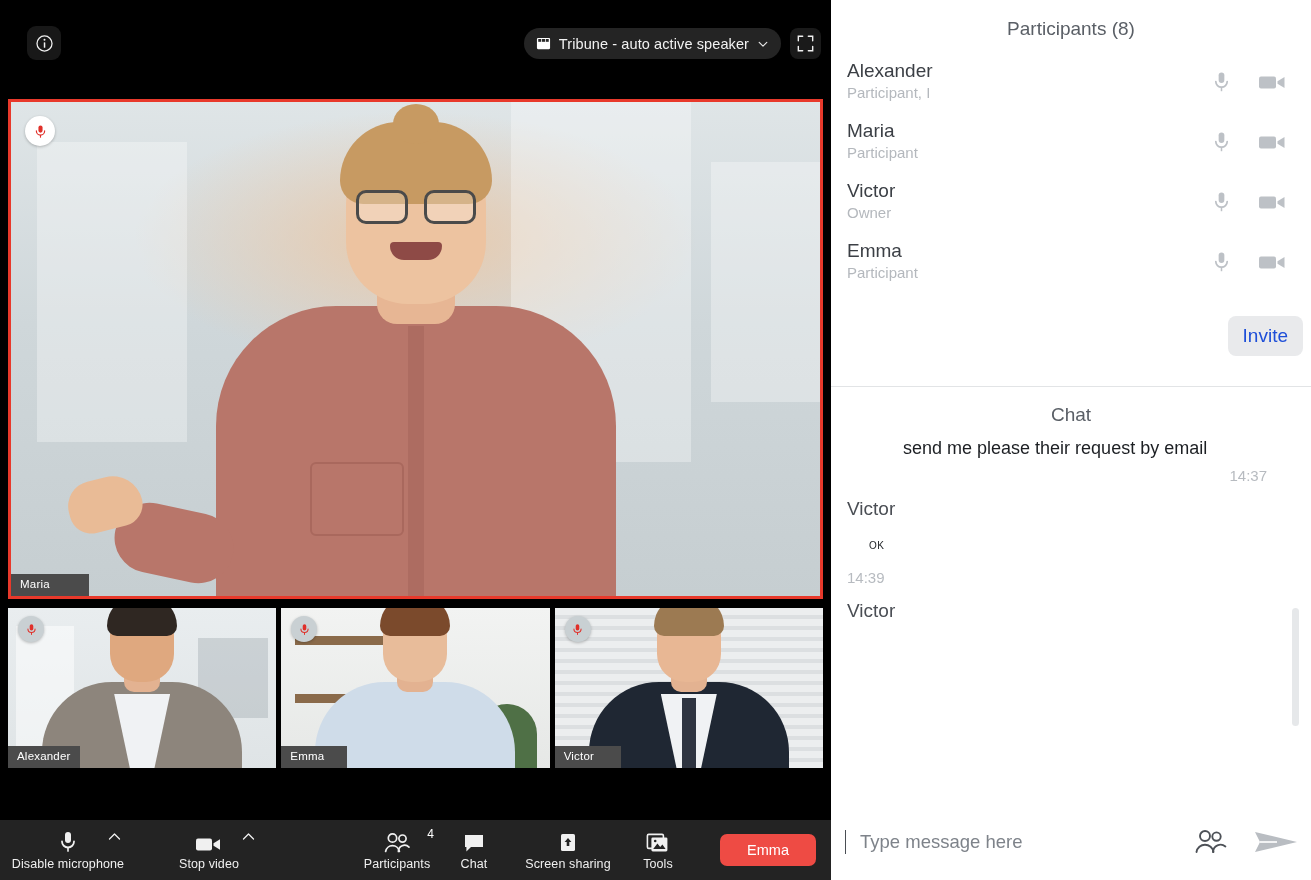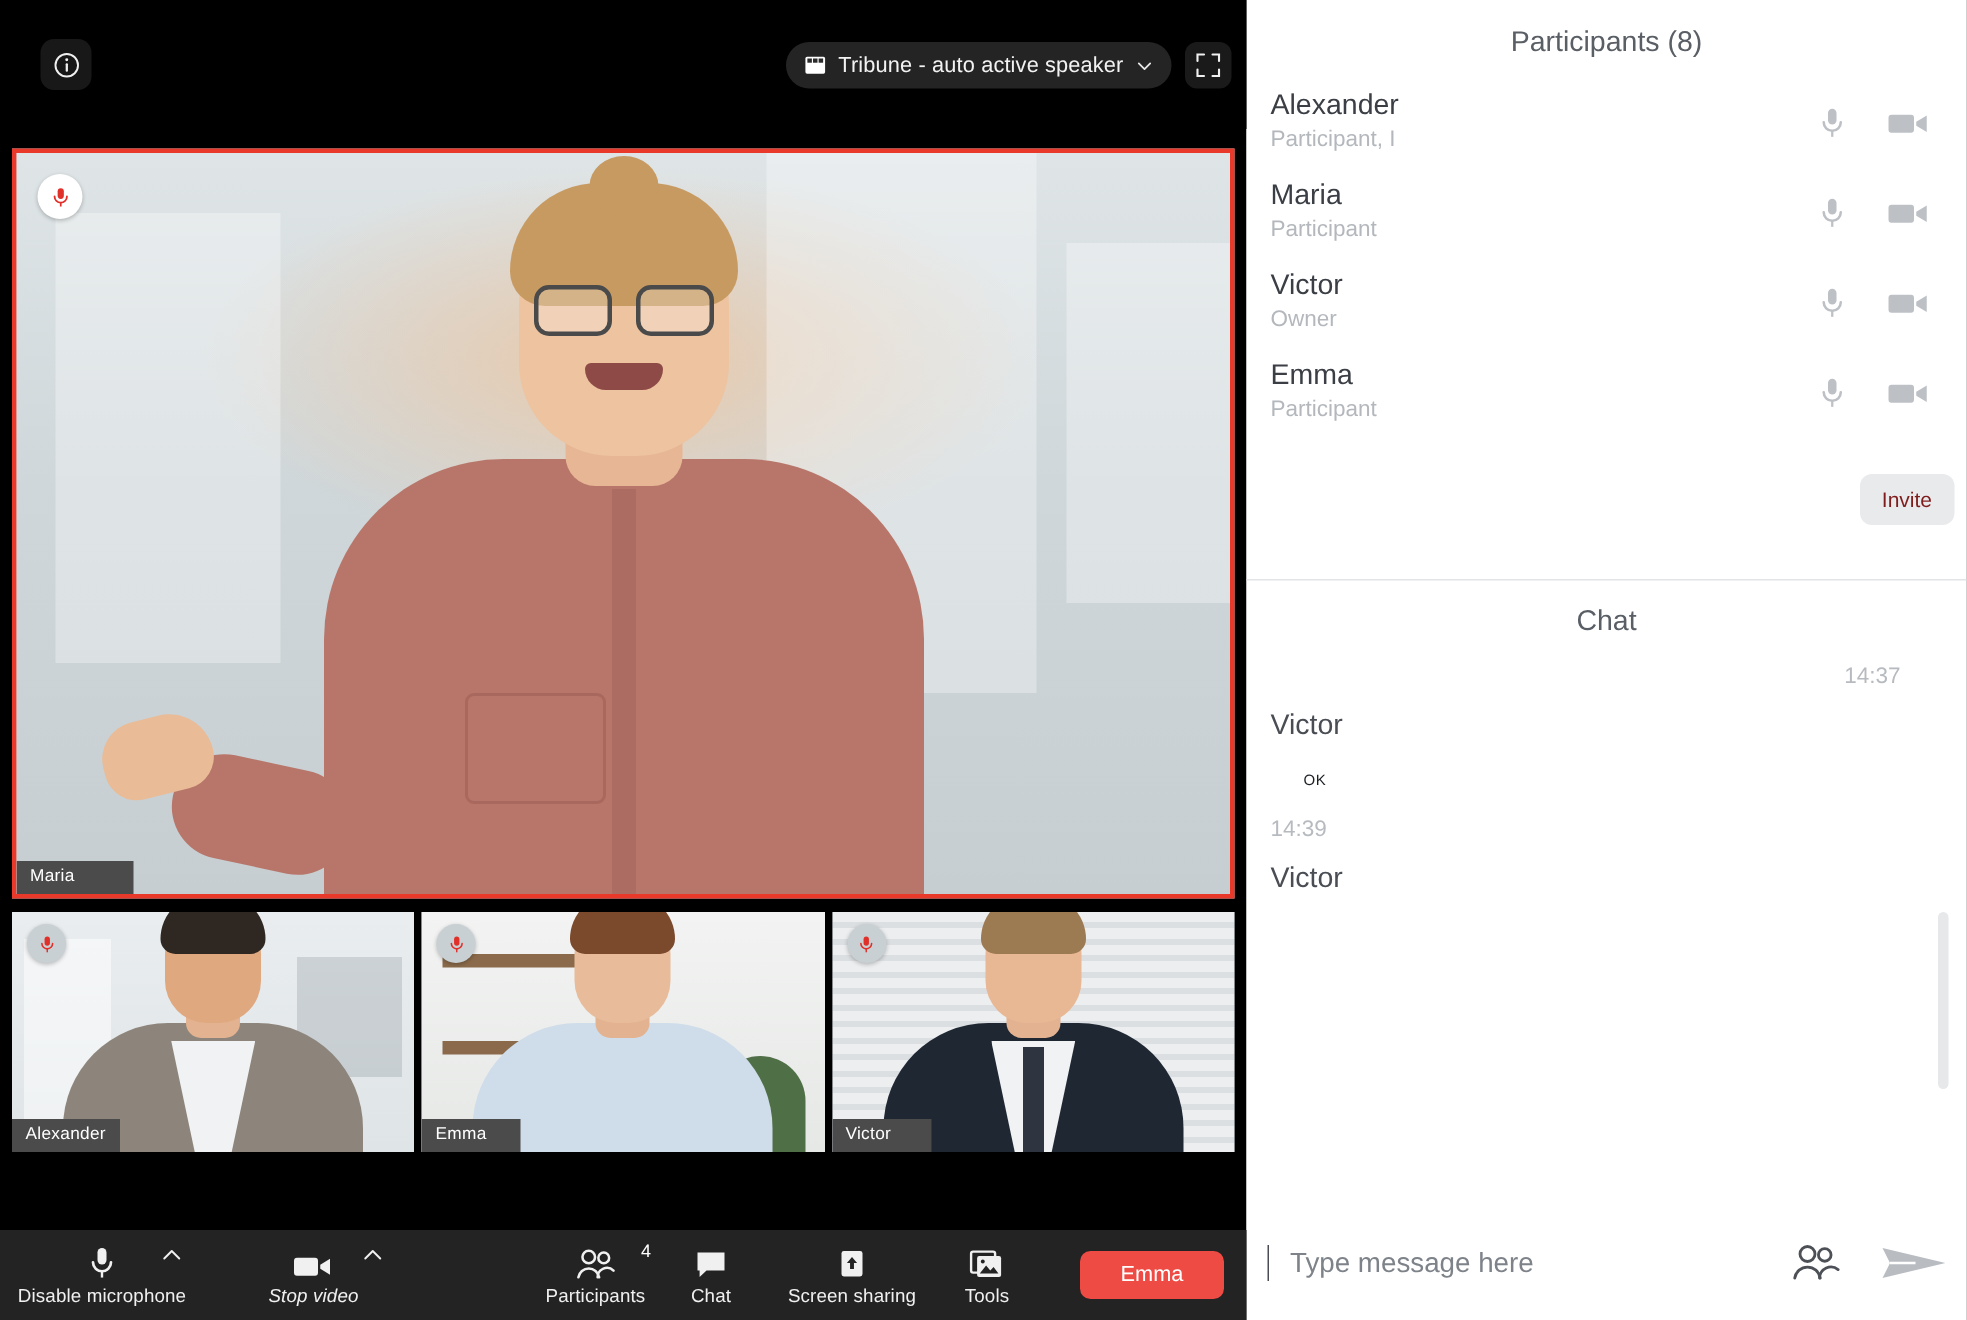--- a/index.html
+++ b/index.html
@@ -204,23 +204,23 @@
   }
   .prow .pnames { flex: 1 1 auto; min-width: 0; }
   .pname { font-size: 19px; color: #3b3f45; line-height: 1.15; }
   .prole { font-size: 15px; color: #b4b8bd; line-height: 1.35; margin-top: 1px; }
   .picons { display: flex; align-items: center; gap: 26px; padding-top: 10px; padding-right: 12px; }
   .picons .i { cursor: pointer; display: flex; align-items: center; justify-content: center; }
 
   .invite-wrap { position: relative; height: 86px; }
   .invite-btn {
     position: absolute; right: 8px; top: 16px;
-    background: #e9eaec; color: #7f1d1d;
+    background: #e9eaec; color: #1d4ed8;
     border: none; border-radius: 8px;
-    padding: 9px 15px; font-size: 14px; cursor: pointer;
+    padding: 9px 15px; font-size: 19px; cursor: pointer;
     font-family: "Liberation Sans", sans-serif;
   }
   .divider { height: 1px; background: #e2e4e6; width: 100%; }
 
   .chat-section { flex: 1 1 auto; position: relative; display: flex; flex-direction: column; min-height: 0; }
   .chat-title { text-align: center; color: #5a5f66; font-size: 19px; padding: 17px 0 10px; }
   .chat-scroll { position: relative; flex: 1 1 auto; overflow: hidden; padding: 0 36px 0 16px; }
   .msg-text {
     font-size: 18px; color: #1c1f23; line-height: 1.4;
     padding-left: 56px; padding-right: 30px;
@@ -414,21 +414,21 @@
           </svg>
         </span>
         <span class="cl">Disable microphone</span>
         <span class="caret" style="left:90px;">
           <svg width="13" height="9" viewBox="0 0 13 9">
             <path d="M1.5 7 L6.5 2 L11.5 7" fill="none" stroke="#f0f0f0" stroke-width="1.3" stroke-linecap="round" stroke-linejoin="round"></path>
           </svg>
         </span>
       </div>
 
-      <div class="ctrl" style="margin-left:50px; width:82px;font-style:italic;">
+      <div class="ctrl" style="margin-left:50px; width:82px;">
         <span class="ic">
           <svg width="30" height="20" viewBox="0 0 30 20">
             <rect x="2" y="4.5" width="16" height="12" rx="2" fill="#f0f0f0"></rect>
             <path d="M19.5 9.2 L26 5.2 V15.8 L19.5 11.8 Z" fill="#f0f0f0"></path>
           </svg>
         </span>
         <span class="cl">Stop video</span>
         <span class="caret" style="left:74px;">
           <svg width="13" height="9" viewBox="0 0 13 9">
             <path d="M1.5 7 L6.5 2 L11.5 7" fill="none" stroke="#f0f0f0" stroke-width="1.3" stroke-linecap="round" stroke-linejoin="round"></path>
@@ -584,20 +584,21 @@
     </div>
 
     <div class="divider"></div>
 
     <div class="chat-section">
       <div class="chat-title">Chat</div>
 
       <div class="chat-scroll">
 
         <div>
+          <div class="msg-text">send me please their request by email</div>
           <div class="msg-time-right">14:37</div>
         </div>
 
         <div>
           <div class="msg-author">Victor</div>
           <div class="msg-ok">OK</div>
           <div class="msg-time-left">14:39</div>
         </div>
 
         <div>

